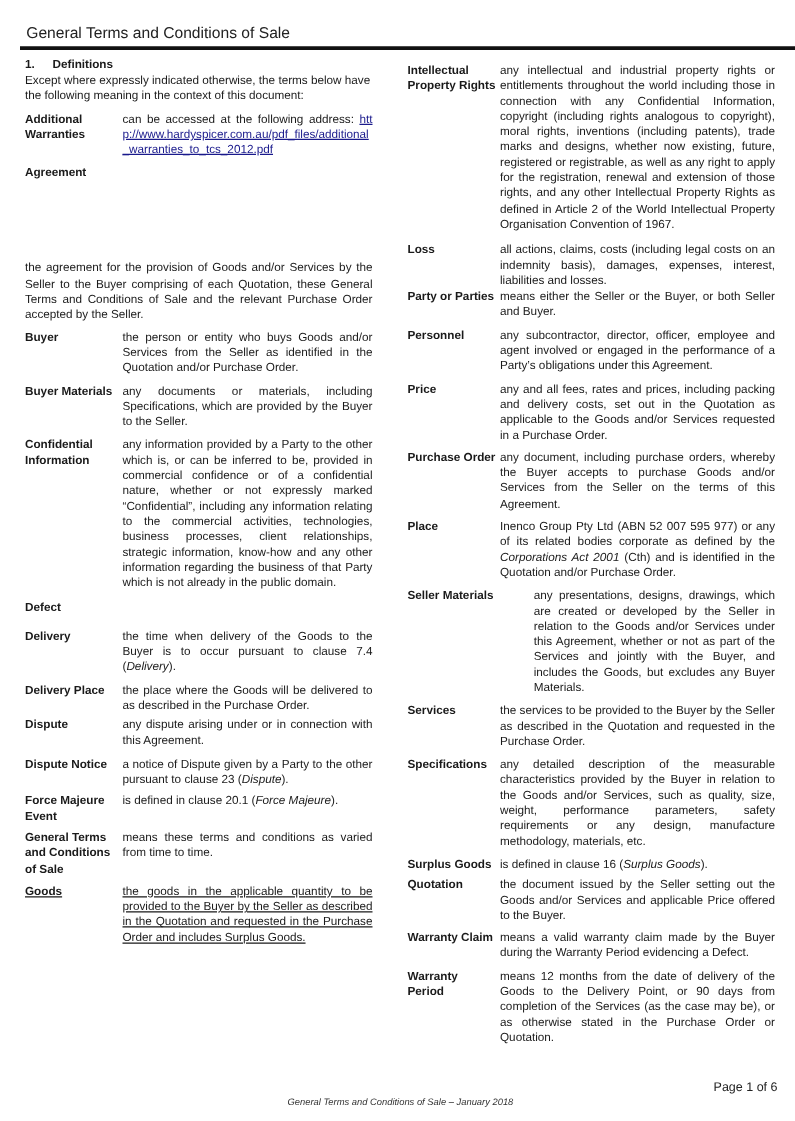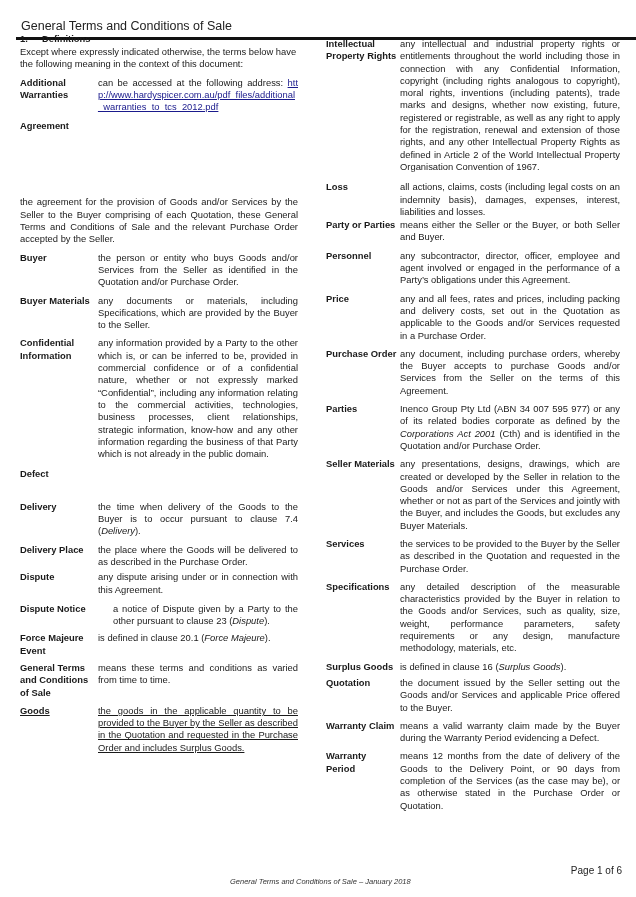--- a/index.html
+++ b/index.html
@@ -1,20 +1,20 @@
 <!DOCTYPE html>
 <html><head>
 <meta charset="utf-8">
 <style>
   html, body { margin: 0; padding: 0; background: #ffffff; }
   body { width: 636px; height: 897px; position: relative; overflow: hidden;
          font-family: "Liberation Sans", sans-serif; color: #1a1a1a; }
   .title { position: absolute; left: 21px; top: 19px; font-size: 12.5px; color: #222; }
   .rule { position: absolute; left: 16px; right: 0; top: 37px; height: 3px; background: #111; }
-  .col { position: absolute; top: 33px; }
+  .col { position: absolute; top: 45px; }
   .col.left { left: 20px; width: 278px; }
   .col.right { left: 326px; width: 294px; }
   .section-head { font-size: 9.4px; font-weight: bold; line-height: 12px; }
   .section-head .num { display: inline-block; width: 22px; }
   .intro { font-size: 9.4px; line-height: 12.3px; margin-top: 1px; margin-bottom: 6px; }
   .def { display: flex; font-size: 9.4px; line-height: 12.3px; }
   .term { font-weight: bold; flex: 0 0 76px; padding-right: 2px; }
   .col.right .term { flex: 0 0 72px; }
   .desc { flex: 1; text-align: justify; }
   .desc a { color: #1a1a8c; text-decoration: underline; }
@@ -50,33 +50,33 @@
         <div class="term">Buyer Materials</div>
         <div class="desc"><span>any documents or materials, including Specifications, which are provided by the Buyer to the Seller.</span></div>
       </div>
       <div class="def" style="margin-top: 6px;">
         <div class="term">Confidential Information</div>
         <div class="desc"><span>any information provided by a Party to the other which is, or can be inferred to be, provided in commercial confidence or of a confidential nature, whether or not expressly marked “Confidential”, including any information relating to the commercial activities, technologies, business processes, client relationships, strategic information, know-how and any other information regarding the business of that Party which is not already in the public domain.</span></div>
       </div>
       <div class="def" style="margin-top: 8px;">
         <div class="term">Defect</div>
       </div>
-      <div class="def" style="margin-top: 20px;">
+      <div class="def" style="margin-top: 10px;">
         <div class="term">Delivery</div>
         <div class="desc"><span>the time when delivery of the Goods to the Buyer is to occur pursuant to clause 7.4 (</span><i>Delivery</i><span>).</span></div>
       </div>
       <div class="def" style="margin-top: 6px;">
         <div class="term">Delivery Place</div>
         <div class="desc"><span>the place where the Goods will be delivered to as described in the Purchase Order.</span></div>
       </div>
       <div class="def" style="margin-top: 3px;">
         <div class="term">Dispute</div>
         <div class="desc"><span>any dispute arising under or in connection with this Agreement.</span></div>
       </div>
-      <div class="def" style="margin-top: 7px; gap: 15px;">
+      <div class="def" style="margin-top: 7px;">
         <div class="term">Dispute Notice</div>
         <div class="desc"><span>a notice of Dispute given by a Party to the other pursuant to clause 23 (</span><i>Dispute</i><span>).</span></div>
       </div>
       <div class="def" style="margin-top: 5px;">
         <div class="term">Force Majeure Event</div>
         <div class="desc"><span>is defined in clause 20.1 (</span><i>Force Majeure</i><span>).</span></div>
       </div>
       <div class="def" style="margin-top: 5px;">
         <div class="term">General Terms and Conditions of Sale</div>
         <div class="desc"><span>means these terms and conditions as varied from time to time.</span></div>
@@ -108,24 +108,24 @@
       </div>
       <div class="def" style="margin-top: 6px;">
         <div class="term">Price</div>
         <div class="desc"><span>any and all fees, rates and prices, including packing and delivery costs, set out in the Quotation as applicable to the Goods and/or Services requested in a Purchase Order.</span></div>
       </div>
       <div class="def" style="margin-top: 6px;">
         <div class="term">Purchase Order</div>
         <div class="desc"><span>any document, including purchase orders, whereby the Buyer accepts to purchase Goods and/or Services from the Seller on the terms of this Agreement.</span></div>
       </div>
       <div class="def" style="margin-top: 6px;">
-        <div class="term">Parties</div>
-        <div class="desc"><span>Inenco Group Pty Ltd (ABN 34 007 595 977) or any of its related bodies corporate as defined by the </span><i>Corporations Act 2001</i><span> (Cth) and is identified in the Quotation and/or Purchase Order.</span></div>
+        <div class="term">Place</div>
+        <div class="desc"><span>Inenco Group Pty Ltd (ABN 52 007 595 977) or any of its related bodies corporate as defined by the </span><i>Corporations Act 2001</i><span> (Cth) and is identified in the Quotation and/or Purchase Order.</span></div>
       </div>
-      <div class="def" style="margin-top: 6px;">
+      <div class="def" style="margin-top: 6px; gap: 27px;">
         <div class="term">Seller Materials</div>
         <div class="desc"><span>any presentations, designs, drawings, which are created or developed by the Seller in relation to the Goods and/or Services under this Agreement, whether or not as part of the Services and jointly with the Buyer, and includes the Goods, but excludes any Buyer Materials.</span></div>
       </div>
       <div class="def" style="margin-top: 6px;">
         <div class="term">Services</div>
         <div class="desc"><span>the services to be provided to the Buyer by the Seller as described in the Quotation and requested in the Purchase Order.</span></div>
       </div>
       <div class="def" style="margin-top: 6px;">
         <div class="term">Specifications</div>
         <div class="desc"><span>any detailed description of the measurable characteristics provided by the Buyer in relation to the Goods and/or Services, such as quality, size, weight, performance parameters, safety requirements or any design, manufacture methodology, materials, etc.</span></div>

